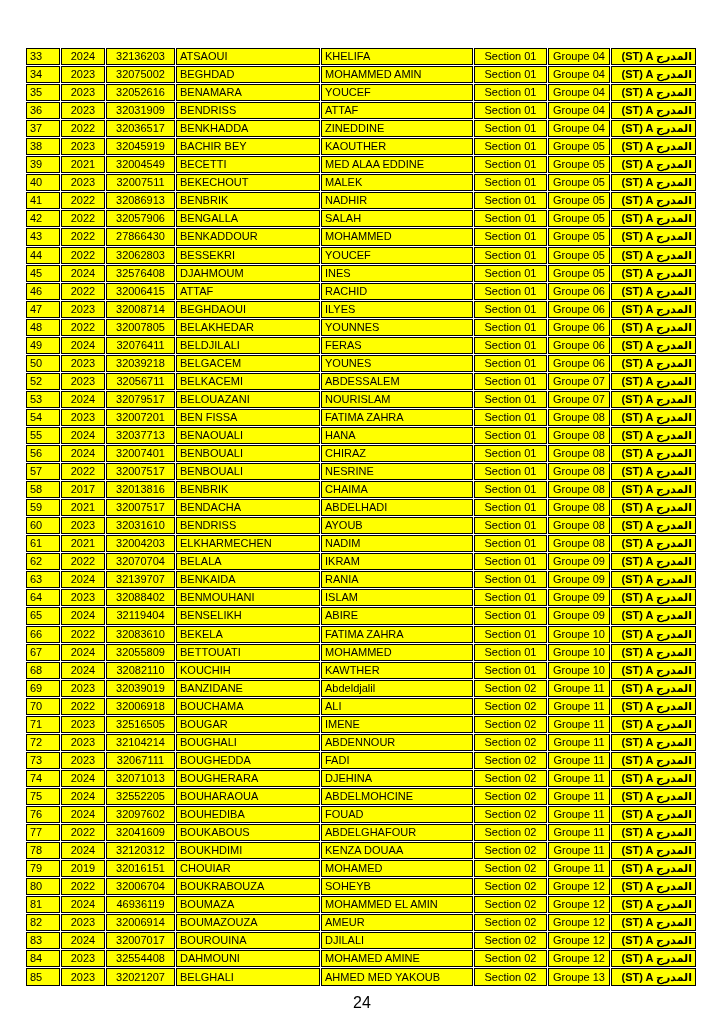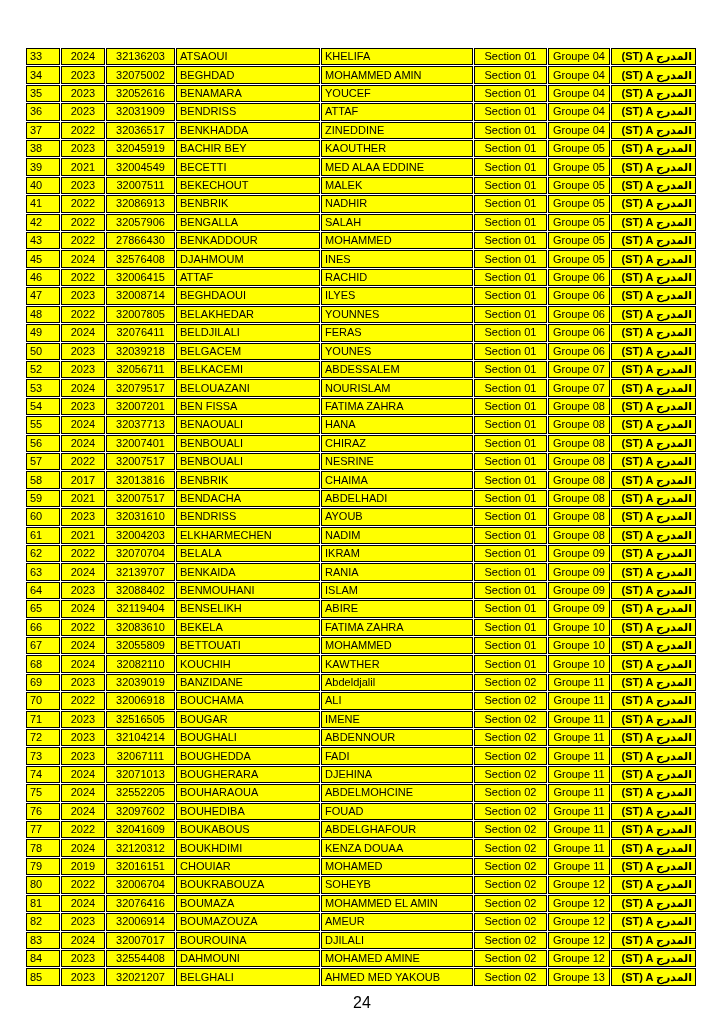--- a/index.html
+++ b/index.html
@@ -169,20 +169,30 @@
           <td class="c0">43</td>
           <td class="c1">2022</td>
           <td class="c2">27866430</td>
           <td class="c3">BENKADDOUR</td>
           <td class="c4">MOHAMMED</td>
           <td class="c5">Section 01</td>
           <td class="c6">Groupe 05</td>
           <td class="c7">(ST) A المدرج</td>
         </tr>
         <tr>
+          <td class="c0">44</td>
+          <td class="c1">2022</td>
+          <td class="c2">32062803</td>
+          <td class="c3">BESSEKRI</td>
+          <td class="c4">YOUCEF</td>
+          <td class="c5">Section 01</td>
+          <td class="c6">Groupe 05</td>
+          <td class="c7">(ST) A المدرج</td>
+        </tr>
+        <tr>
           <td class="c0">45</td>
           <td class="c1">2024</td>
           <td class="c2">32576408</td>
           <td class="c3">DJAHMOUM</td>
           <td class="c4">INES</td>
           <td class="c5">Section 01</td>
           <td class="c6">Groupe 05</td>
           <td class="c7">(ST) A المدرج</td>
         </tr>
         <tr>
@@ -521,21 +531,21 @@
           <td class="c2">32006704</td>
           <td class="c3">BOUKRABOUZA</td>
           <td class="c4">SOHEYB</td>
           <td class="c5">Section 02</td>
           <td class="c6">Groupe 12</td>
           <td class="c7">(ST) A المدرج</td>
         </tr>
         <tr>
           <td class="c0">81</td>
           <td class="c1">2024</td>
-          <td class="c2">32076416</td>
+          <td class="c2">46936119</td>
           <td class="c3">BOUMAZA</td>
           <td class="c4">MOHAMMED EL AMIN</td>
           <td class="c5">Section 02</td>
           <td class="c6">Groupe 12</td>
           <td class="c7">(ST) A المدرج</td>
         </tr>
         <tr>
           <td class="c0">82</td>
           <td class="c1">2023</td>
           <td class="c2">32006914</td>

